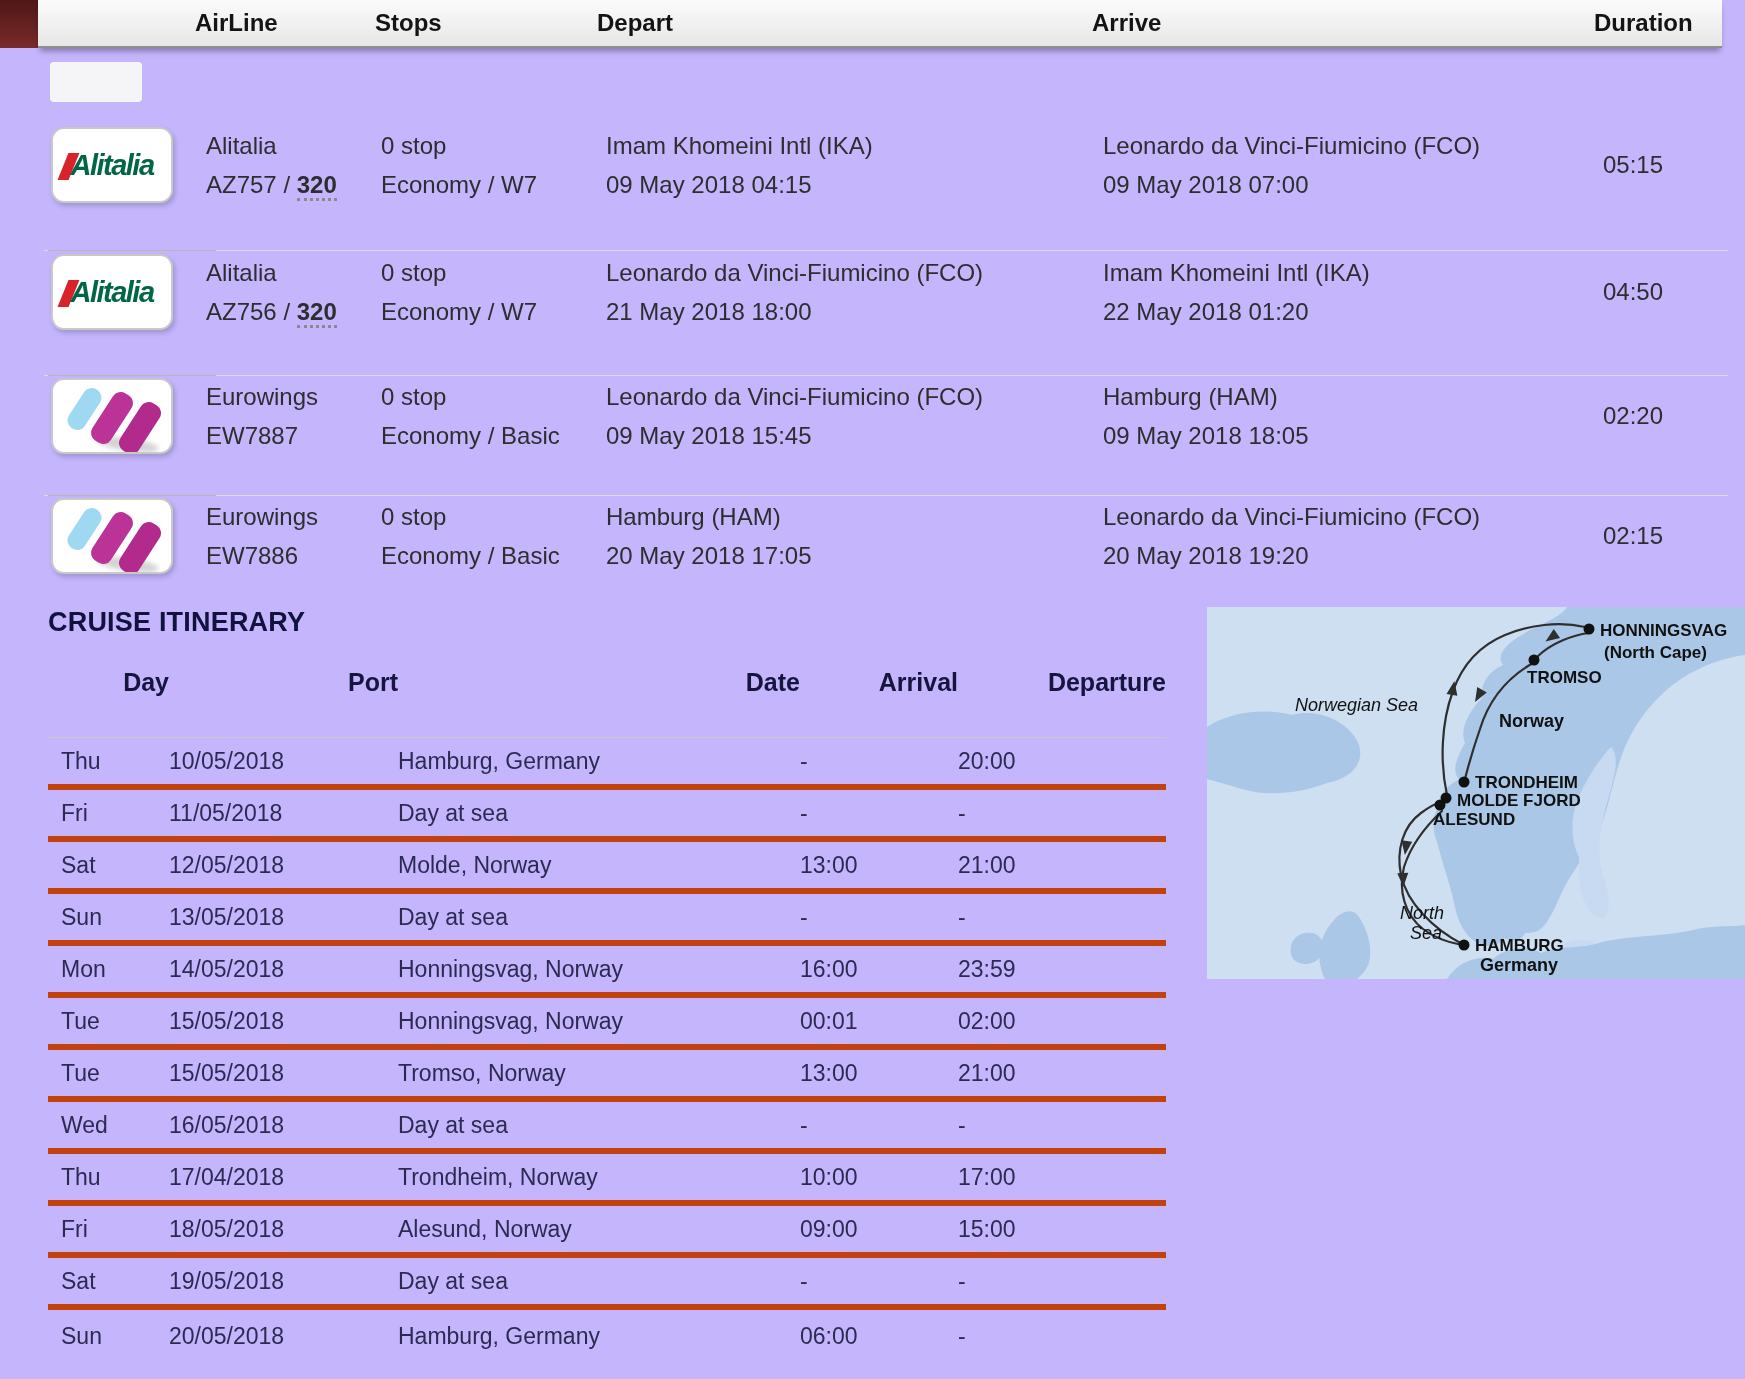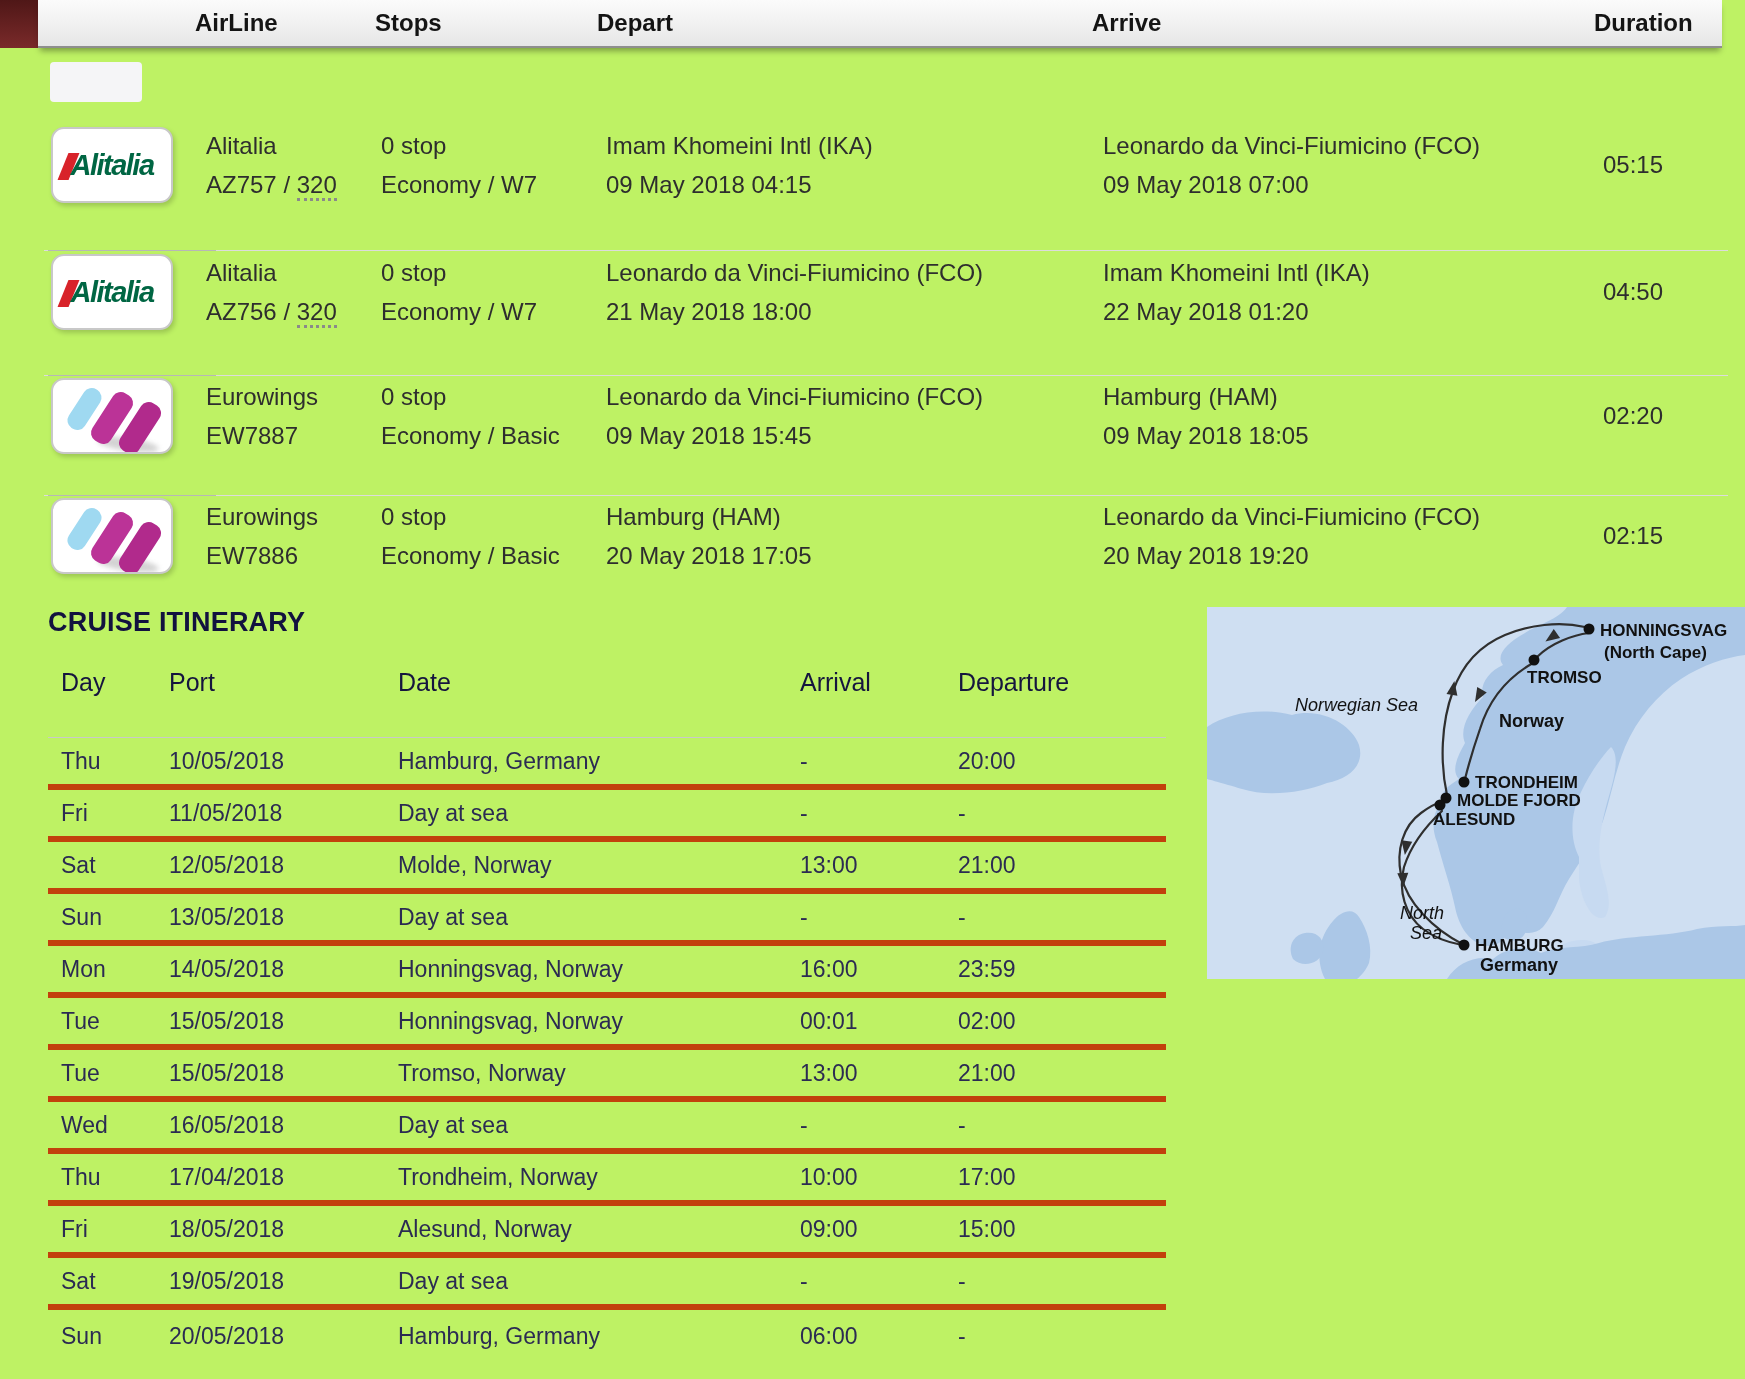--- a/index.html
+++ b/index.html
@@ -1,16 +1,16 @@
 <!DOCTYPE html>
 <html><head>
 <meta charset="utf-8">
 <style>
   html,body{margin:0;padding:0;background:#fff;}
-  .page{position:relative;width:1745px;height:1379px;overflow:hidden;background:#bef264;
+  .page{position:relative;width:1745px;height:1379px;overflow:hidden;background:#c4b5fd;
         font-family:"Liberation Sans",sans-serif;color:#2e2e2e;}
 
   
   .corner-accent{position:absolute;left:0;top:0;width:38px;height:48px;
         background:linear-gradient(#4f1717,#7a2a2a);}
   .flights-header{position:absolute;left:38px;top:0;width:1684px;height:46px;
         background:linear-gradient(#fbfbfb,#f0f0f0 55%,#e6e6e6);
         border-bottom:2px solid #8e8e8e;
         box-shadow:0 5px 6px -2px rgba(0,0,0,.35);}
   .fh-grid{display:grid;grid-template-columns:157px 180px 222px 495px 502px 1fr;
@@ -44,31 +44,31 @@
         letter-spacing:-1.5px;color:#006643;z-index:2;}
   .az-red{position:absolute;left:10px;top:24px;width:11px;height:27px;background:#d8232a;
         transform:skewX(-22deg);z-index:1;}
   .ew-stripe{position:absolute;border-radius:9px;}
   .ew-blue{width:19px;height:46px;background:#9fd9f1;left:22px;top:6px;transform:rotate(33deg);}
   .ew-m1{width:22px;height:56px;background:#bb3397;left:48px;top:10px;transform:rotate(33deg);}
   .ew-m2{width:22px;height:56px;background:#b12a8c;left:76px;top:20px;transform:rotate(33deg);}
   .ew-shadow{position:absolute;width:62px;height:13px;border-radius:50%;
         background:rgba(110,110,110,.30);filter:blur(2.5px);left:44px;top:58px;transform:rotate(8deg);}
 
-  .ac{border-bottom:3px dotted #8a8a8a;padding-bottom:0px;cursor:help;}
+  .ac{border-bottom:3px dotted #8a8a8a;padding-bottom:0px;cursor:help;font-weight:bold;}
   .ac:empty{display:none;}
 
   
   .cruise-title{position:absolute;left:48px;top:607px;font-size:27px;font-weight:bold;
         color:#12123f;letter-spacing:.2px;}
   .cruise-header{position:absolute;left:48px;top:655px;width:1118px;height:83px;
         box-sizing:border-box;border-bottom:1px solid #c9c9c9;
         display:grid;grid-template-columns:108px 229px 402px 158px 1fr;
         padding-left:13px;padding-top:13px;}
-  .cruise-header .col-h{font-size:25px;font-weight:normal;color:#15153e;}
+  .cruise-header .col-h{font-size:25px;font-weight:bold;color:#15153e;text-align:right;}
   .cruise-rows{position:absolute;left:48px;top:738px;width:1118px;}
   .cruise-row{display:grid;grid-template-columns:108px 229px 402px 158px 1fr;
         padding-left:13px;height:52px;align-items:center;box-sizing:border-box;
         border-bottom:6px solid #c2410c;}
   .cruise-row:last-child{border-bottom:none;}
   .ccell{font-size:23px;color:#2b2b52;white-space:nowrap;}
 
   
   .cruise-map{position:absolute;left:1207px;top:607px;width:538px;height:372px;}
   .cruise-map svg{display:block;}

